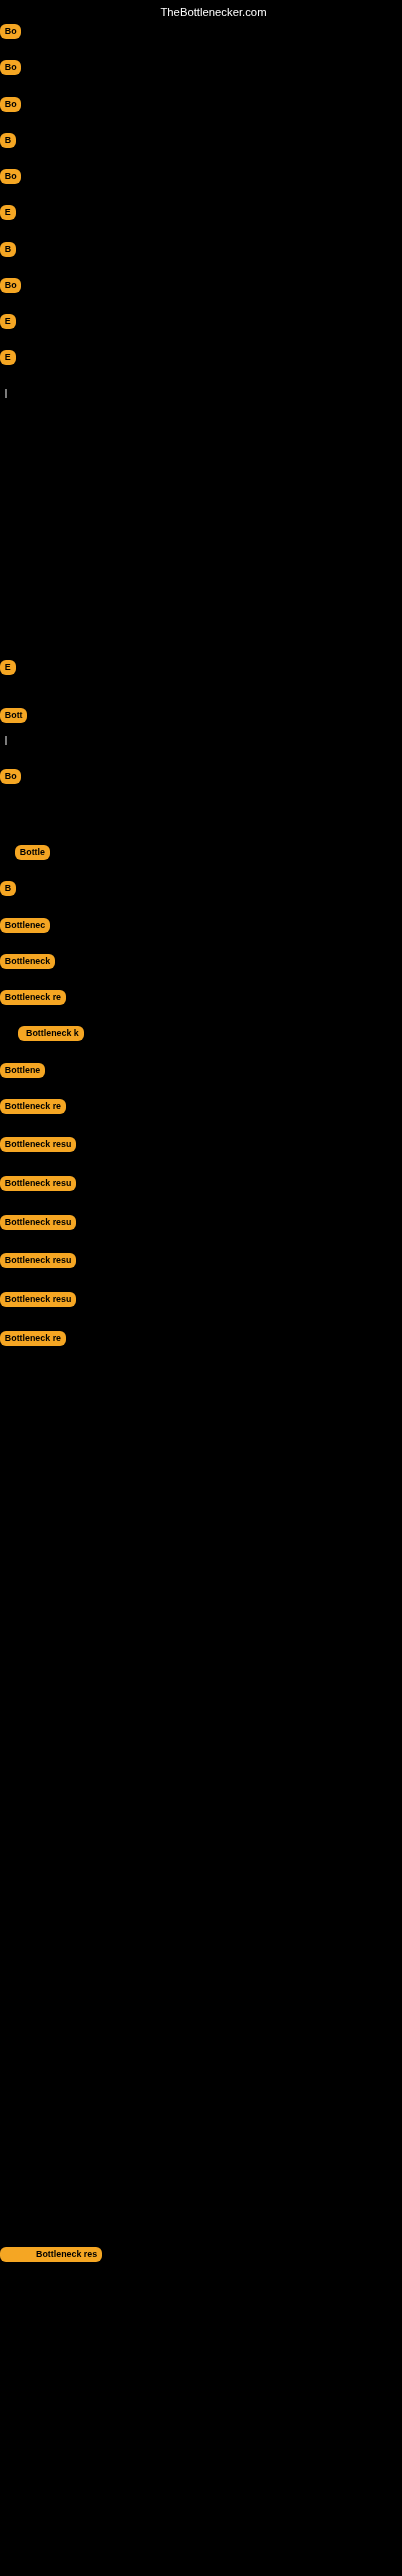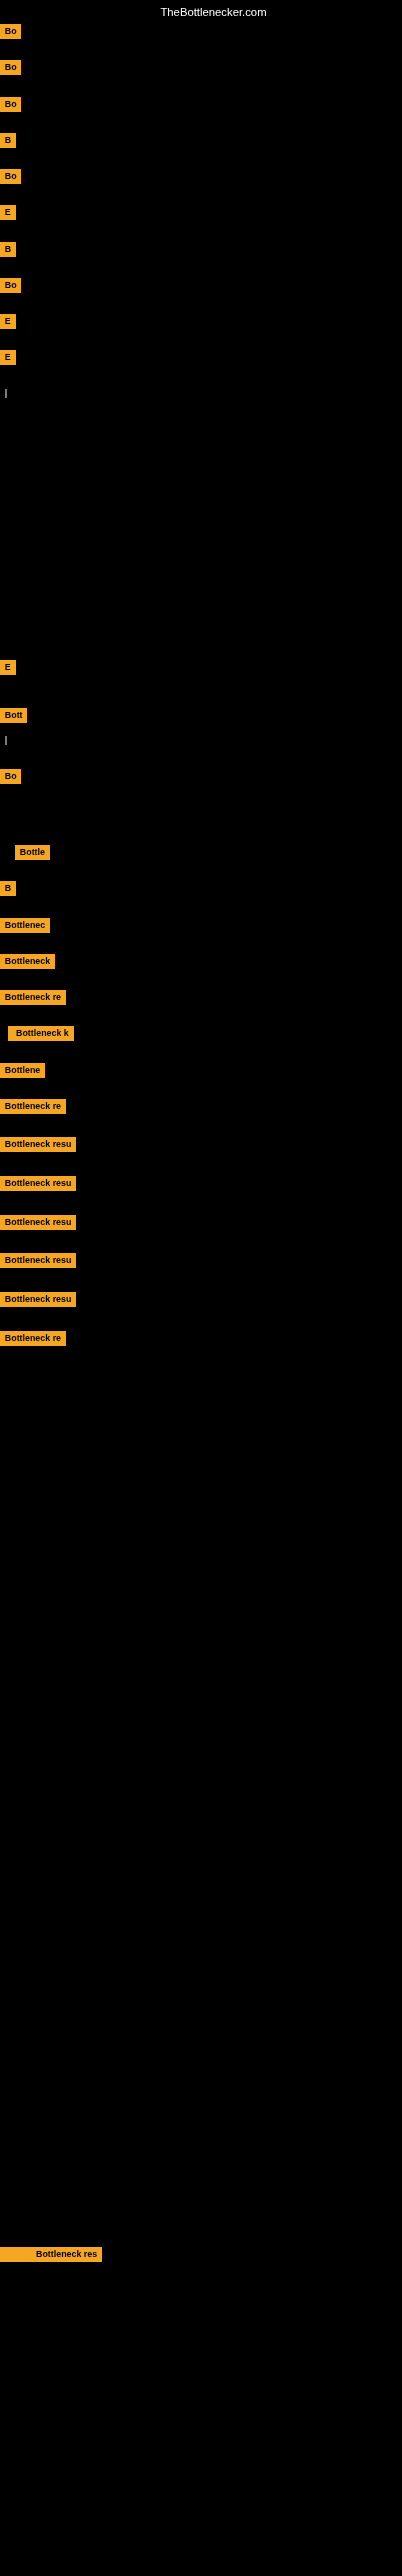--- a/index.html
+++ b/index.html
@@ -21,21 +21,21 @@
       white-space: nowrap;
       margin-left: 12px;
     }
     .orange-badge {
       position: absolute;
       background-color: #f5a623;
       color: #000000;
       font-size: 8.9px;
       font-weight: bold;
       padding: 2.4px 4.8px;
-      border-radius: 0;
+      border-radius: 6px;
       white-space: nowrap;
       overflow: hidden;
       text-overflow: ellipsis;
       max-width: 64px;
     }
   </style>
 </head>
 <body>
 
 <div class="site-title">TheBottlenecker.com</div>
@@ -55,21 +55,21 @@
 <div class="orange-badge" style="top:660px; left:0px; max-width:24px;">E</div>
 <div class="orange-badge" style="top:708px; left:0px; max-width:44px;">Bott</div>
 <div class="orange-badge" style="top:733px; left:0px; max-width:16px; background:transparent; color:#cccccc;">|</div>
 <div class="orange-badge" style="top:769px; left:0px; max-width:32px;">Bo</div>
 
 <div class="orange-badge" style="top:845px; left:15px; max-width:52px;">Bottle</div>
 <div class="orange-badge" style="top:881px; left:0px; max-width:24px;">B</div>
 <div class="orange-badge" style="top:918px; left:0px; max-width:72px;">Bottlenec</div>
 <div class="orange-badge" style="top:954px; left:0px; max-width:76px;">Bottleneck</div>
 <div class="orange-badge" style="top:990px; left:0px; max-width:85px;">Bottleneck re</div>
-<div class="orange-badge" style="top:1026px; left:8px; max-width:81px;padding-left:8px;">Bottleneck k</div>
+<div class="orange-badge" style="top:1026px; left:18px; max-width:81px;padding-left:8px;">Bottleneck k</div>
 <div class="orange-badge" style="top:1063px; left:0px; max-width:64px;text-align:center;">Bottlene</div>
 <div class="orange-badge" style="top:1099px; left:0px; max-width:89px;">Bottleneck re</div>
 <div class="orange-badge" style="top:1137px; left:0px; max-width:97px;">Bottleneck resu</div>
 <div class="orange-badge" style="top:1176px; left:0px; max-width:97px;">Bottleneck resu</div>
 <div class="orange-badge" style="top:1215px; left:0px; max-width:97px;">Bottleneck resu</div>
 <div class="orange-badge" style="top:1253px; left:0px; max-width:97px;">Bottleneck resu</div>
 <div class="orange-badge" style="top:1292px; left:0px; max-width:97px;">Bottleneck resu</div>
 <div class="orange-badge" style="top:1331px; left:0px; max-width:89px;">Bottleneck re</div>
 
 <div class="orange-badge" style="top:2247px; left:0px; max-width:105px;padding-left:36px;">Bottleneck res</div>

